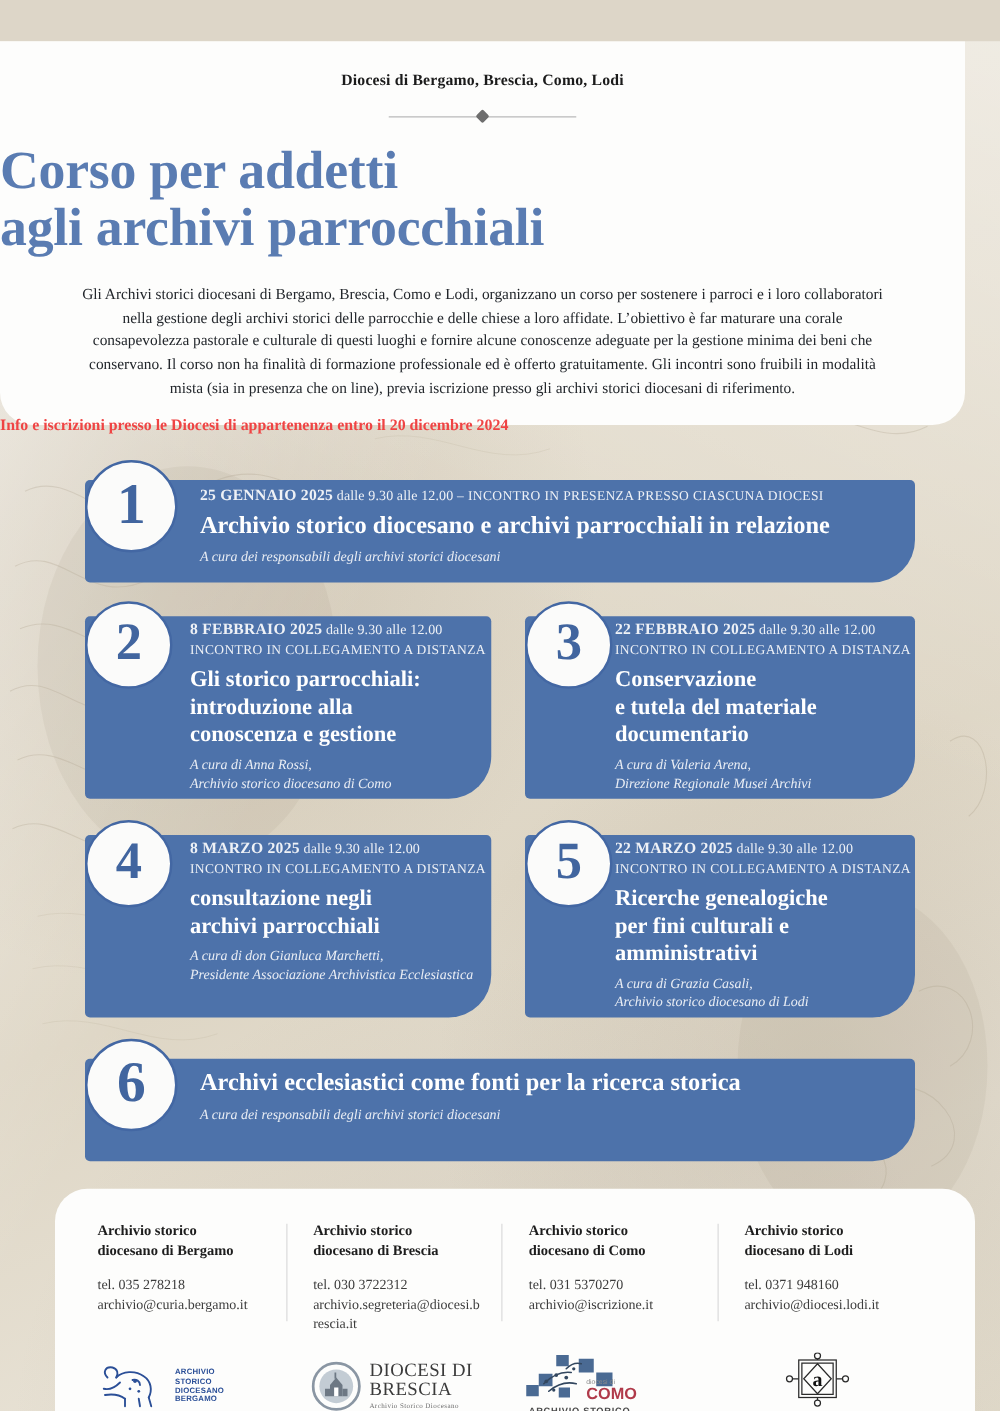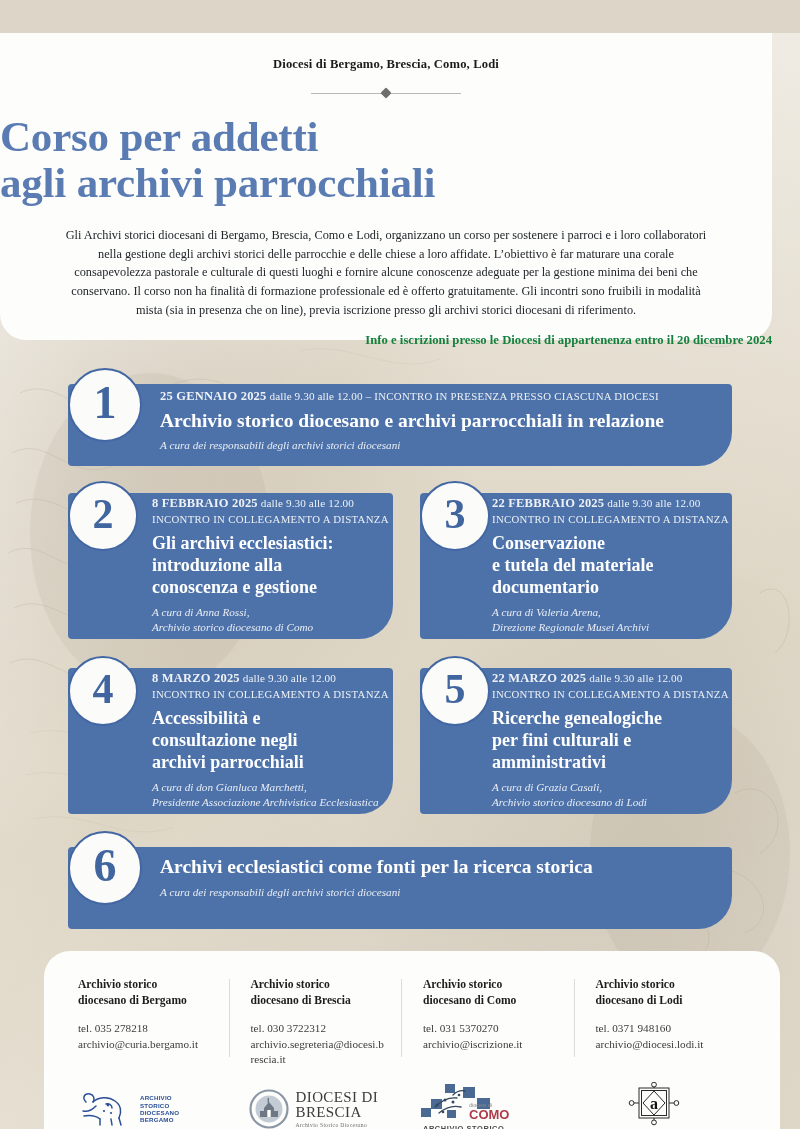--- a/index.html
+++ b/index.html
@@ -93,24 +93,24 @@
   .intro {
     width: 652px;
     margin: 20px auto 0;
     text-align: center;
     font-size: 12.3px;
     line-height: 1.52;
     color: #22262b;
   }
 
   .info-line {
-    text-align: right;
+    text-align: left;
     font-size: 12.7px;
     font-weight: bold;
-    color: #15803d;
+    color: #ef4444;
     margin-top: 14px;
   }
 
   
   .sessions {
     position: absolute;
     left: 0; top: 335px;
     width: 800px;
     z-index: 2;
   }
@@ -383,21 +383,21 @@
       <div class="num-badge pair-badge-l">
         <span>2</span>
       </div>
       <div class="card-body left-body">
         <div class="date-line">
           <span class="d">8 FEBBRAIO 2025</span>
           <span class="t">dalle 9.30 alle 12.00</span><br>
           <span class="mode">INCONTRO IN COLLEGAMENTO A DISTANZA</span>
         </div>
         <div class="card-title">
-          <div>Gli archivi ecclesiastici:</div>
+          <div>Gli storico parrocchiali:</div>
           <div>introduzione alla</div>
           <div>conoscenza e gestione</div>
         </div>
         <div class="card-sub">
           <div>A cura di Anna Rossi,</div>
           <div>Archivio storico diocesano di Como</div>
         </div>
       </div>
 
       <div class="card right"></div>
@@ -427,21 +427,20 @@
       <div class="num-badge pair-badge-l">
         <span>4</span>
       </div>
       <div class="card-body left-body">
         <div class="date-line">
           <span class="d">8 MARZO 2025</span>
           <span class="t">dalle 9.30 alle 12.00</span><br>
           <span class="mode">INCONTRO IN COLLEGAMENTO A DISTANZA</span>
         </div>
         <div class="card-title">
-          <div>Accessibilità e</div>
           <div>consultazione negli</div>
           <div>archivi parrocchiali</div>
         </div>
         <div class="card-sub">
           <div>A cura di don Gianluca Marchetti,</div>
           <div>Presidente Associazione Archivistica Ecclesiastica</div>
         </div>
       </div>
 
       <div class="card right"></div>

